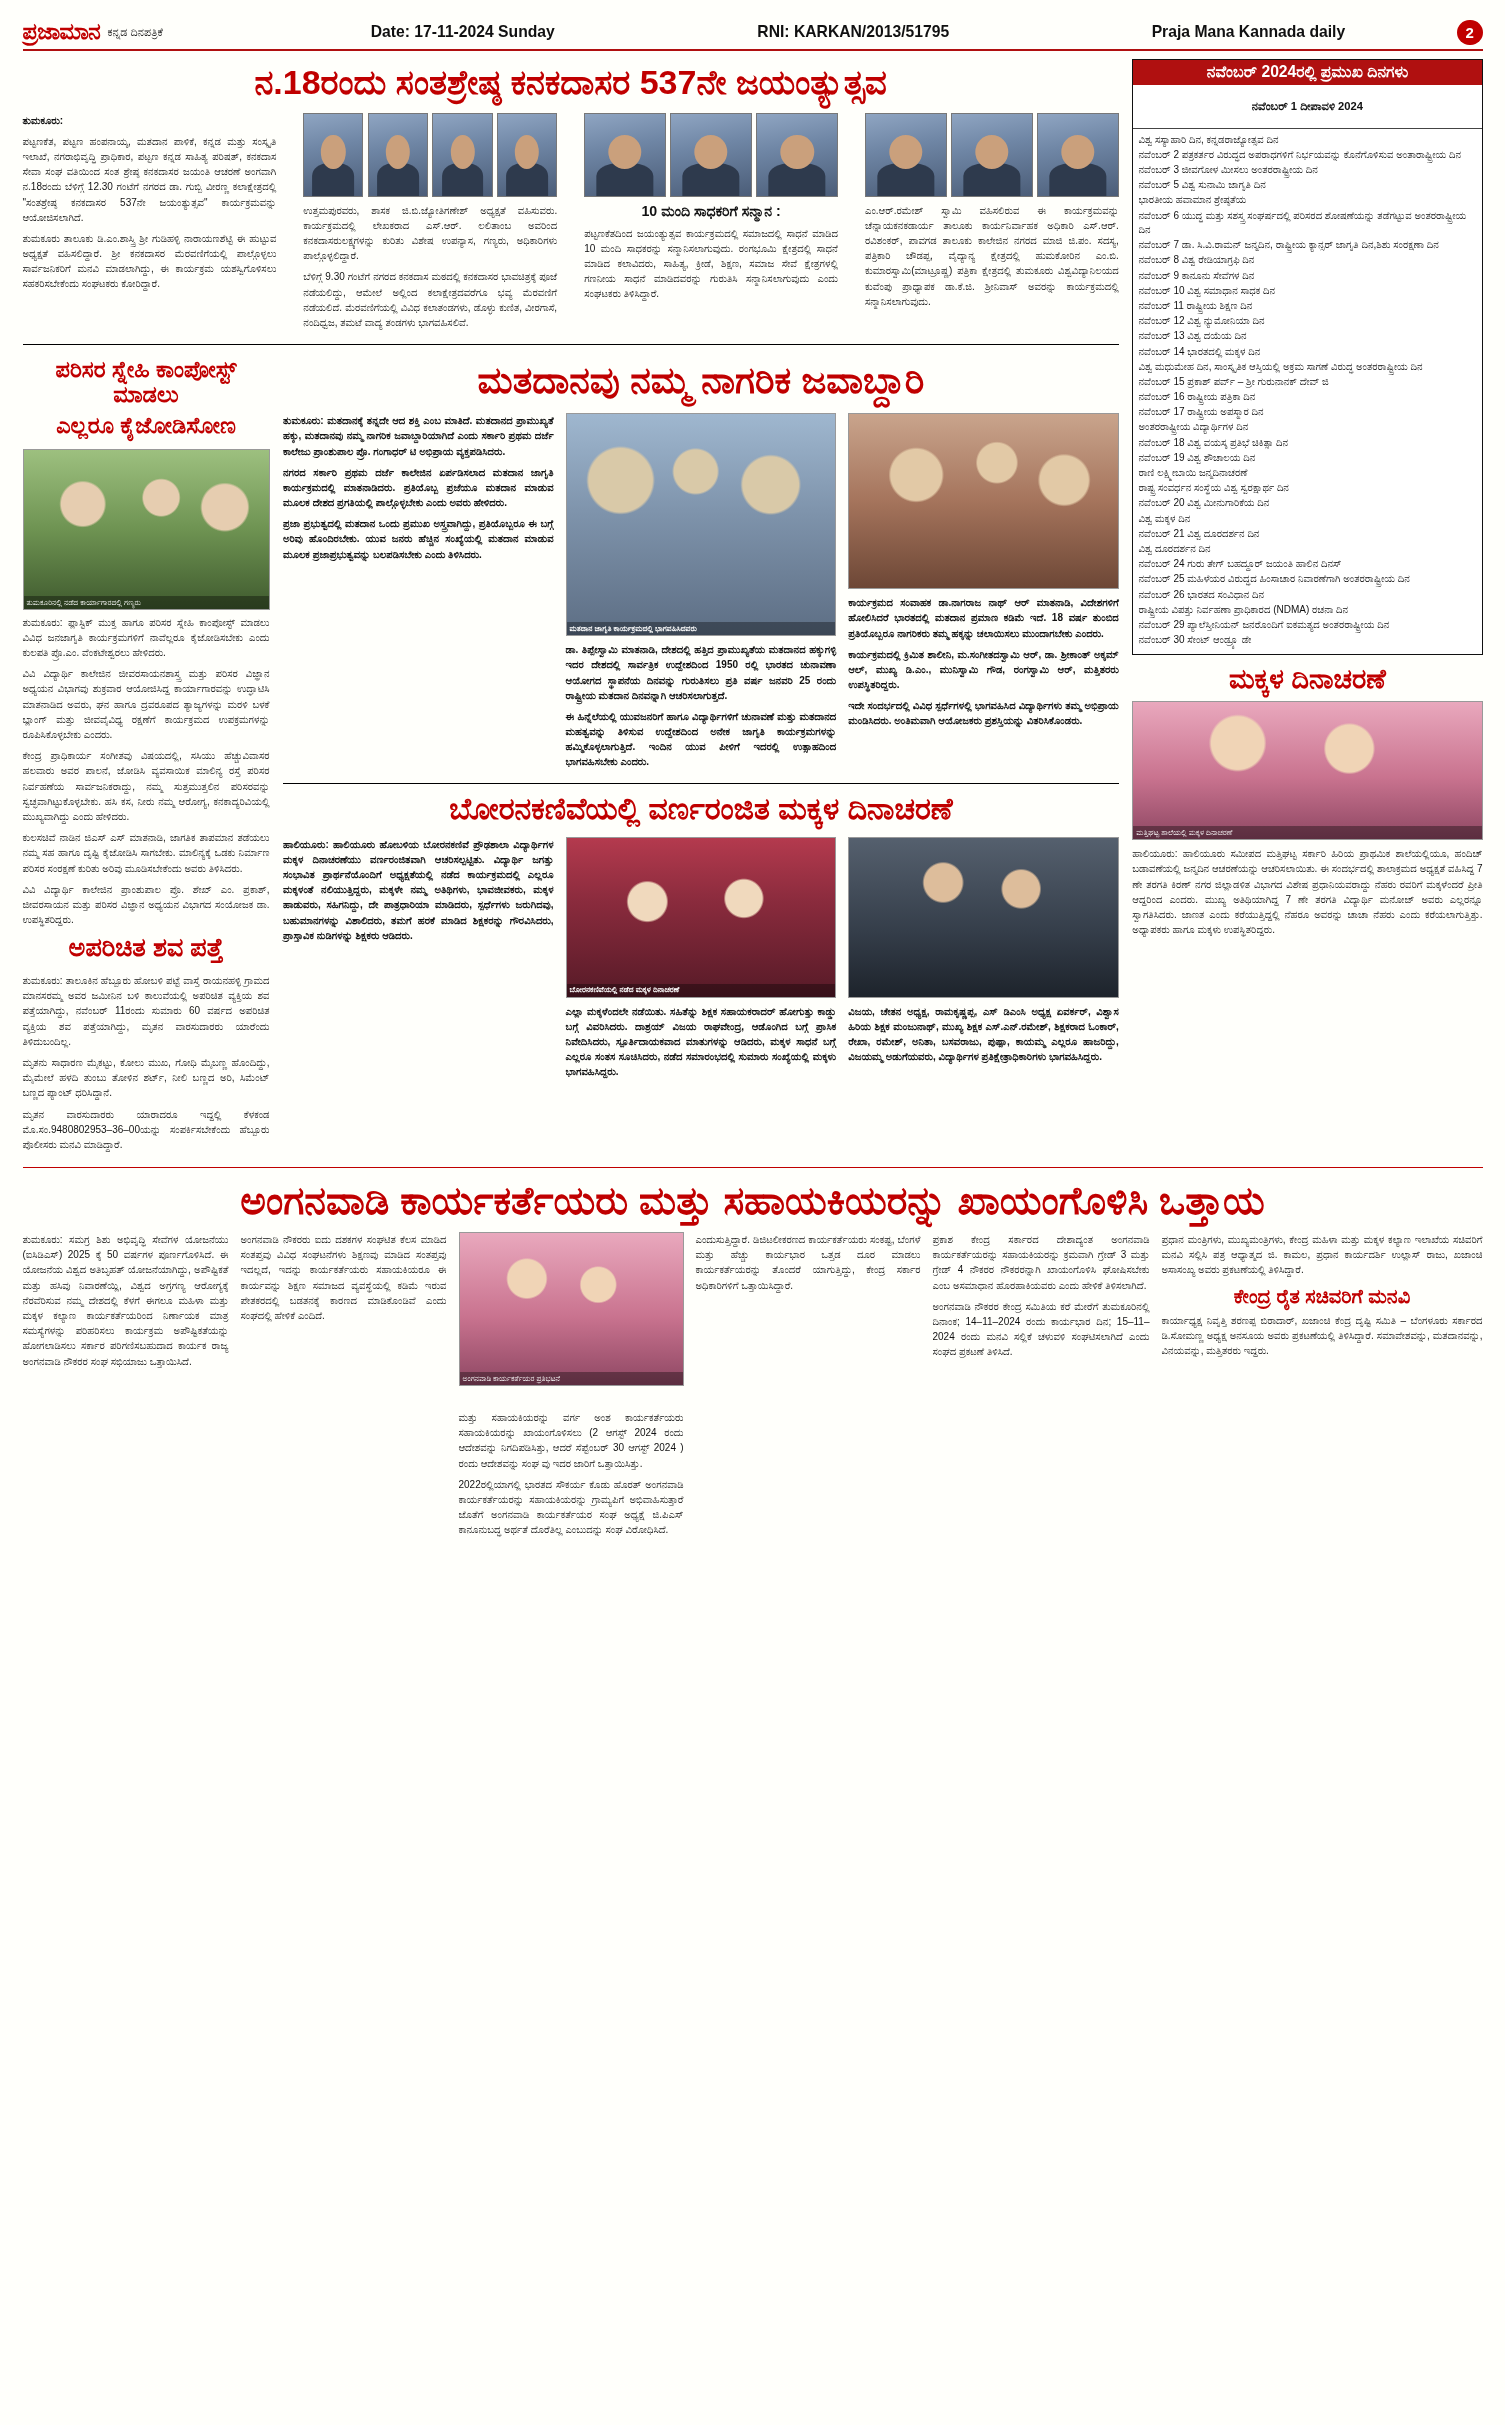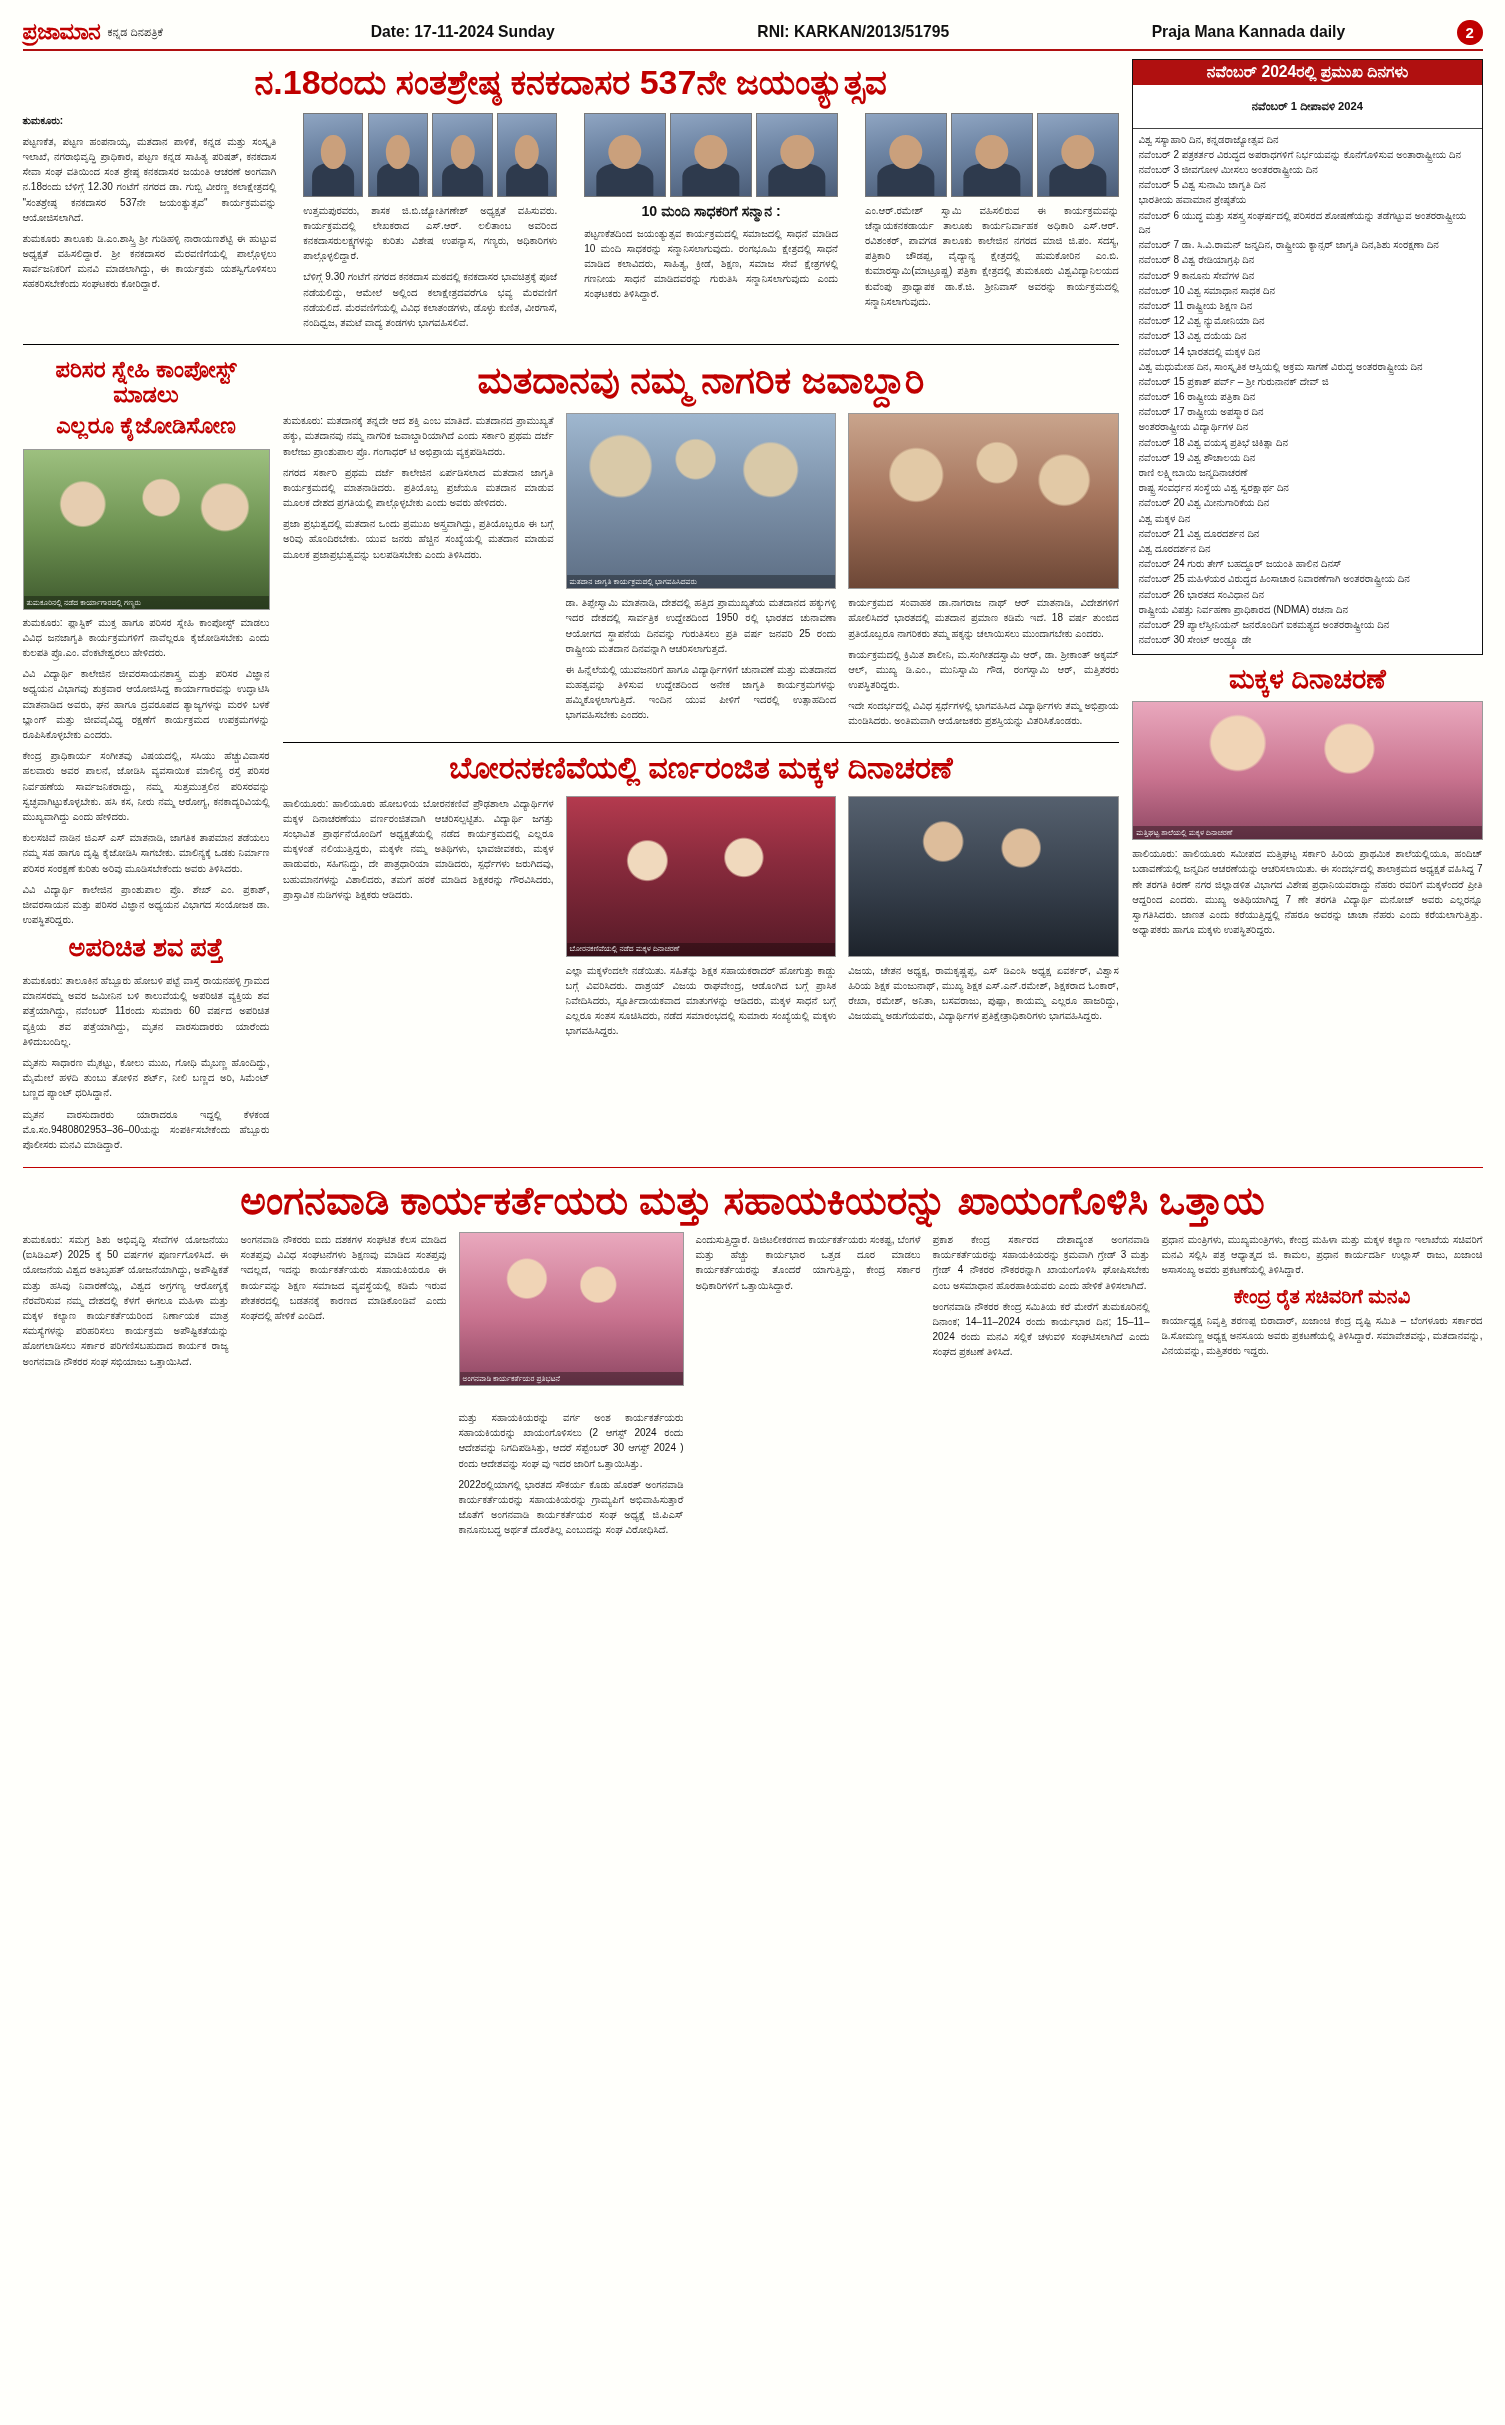--- a/index.html
+++ b/index.html
@@ -49,21 +49,21 @@
   .headline-red {
     color:#c00000; font-weight:bold; text-align:center;
     line-height: 1.15; margin: 4.5px 0 10.5px 0;
   }
   .h-main { font-size: 34px; }
   .h-sec { font-size: 30px; }
   .h-big { font-size: 37px; margin-top: 8px; }
   .h-small { font-size: 25.5px; }
   .h-xsmall { font-size: 22.5px; }
 
-  .cols-3 { display:flex; gap: 12px; }
+  .cols-3 { display:flex; gap: 12px; font-weight: bold; }
   .cols-4 { display:flex; gap: 27px; }
   .col { flex:1; }
 
   p.txt {
     font-size: 10px; line-height: 1.52; text-align: justify;
     margin: 0 0 6px 0; hyphens: auto; word-break: break-word;
   }
   .subhead {
     font-size: 14.2px; font-weight:bold; text-align:center; margin: 4.5px 0 6px 0;
   }
@@ -258,21 +258,21 @@
 
         <div style="flex:1">
           <div class="headline-red h-big">ಮತದಾನವು ನಮ್ಮ ನಾಗರಿಕ ಜವಾಬ್ದಾರಿ</div>
           <div class="cols-3">
             <div class="col">
               <p class="txt">ತುಮಕೂರು: ಮತದಾನಕ್ಕೆ ತನ್ನದೇ ಆದ ಶಕ್ತಿ ಎಂಬ ಮಾತಿದೆ. ಮತದಾನದ ಪ್ರಾಮುಖ್ಯತೆ ಹಕ್ಕು, ಮತದಾನವು ನಮ್ಮ ನಾಗರಿಕ ಜವಾಬ್ದಾರಿಯಾಗಿದೆ ಎಂದು ಸರ್ಕಾರಿ ಪ್ರಥಮ ದರ್ಜೆ ಕಾಲೇಜು ಪ್ರಾಂಶುಪಾಲ ಪ್ರೊ. ಗಂಗಾಧರ್ ಟಿ ಅಭಿಪ್ರಾಯ ವ್ಯಕ್ತಪಡಿಸಿದರು.</p>
               <p class="txt">ನಗರದ ಸರ್ಕಾರಿ ಪ್ರಥಮ ದರ್ಜೆ ಕಾಲೇಜಿನ ಏರ್ಪಡಿಸಲಾದ ಮತದಾನ ಜಾಗೃತಿ ಕಾರ್ಯಕ್ರಮದಲ್ಲಿ ಮಾತನಾಡಿದರು. ಪ್ರತಿಯೊಬ್ಬ ಪ್ರಜೆಯೂ ಮತದಾನ ಮಾಡುವ ಮೂಲಕ ದೇಶದ ಪ್ರಗತಿಯಲ್ಲಿ ಪಾಲ್ಗೊಳ್ಳಬೇಕು ಎಂದು ಅವರು ಹೇಳಿದರು.</p>
               <p class="txt">ಪ್ರಜಾ ಪ್ರಭುತ್ವದಲ್ಲಿ ಮತದಾನ ಒಂದು ಪ್ರಮುಖ ಅಸ್ತ್ರವಾಗಿದ್ದು, ಪ್ರತಿಯೊಬ್ಬರೂ ಈ ಬಗ್ಗೆ ಅರಿವು ಹೊಂದಿರಬೇಕು. ಯುವ ಜನರು ಹೆಚ್ಚಿನ ಸಂಖ್ಯೆಯಲ್ಲಿ ಮತದಾನ ಮಾಡುವ ಮೂಲಕ ಪ್ರಜಾಪ್ರಭುತ್ವವನ್ನು ಬಲಪಡಿಸಬೇಕು ಎಂದು ತಿಳಿಸಿದರು.</p>
             </div>
             <div class="col">
-              <div class="photo grp-photo" style="height:176px; margin-bottom:6px;">
+              <div class="photo grp-photo" style="height:223px; margin-bottom:6px;">
                 <div class="cap">ಮತದಾನ ಜಾಗೃತಿ ಕಾರ್ಯಕ್ರಮದಲ್ಲಿ ಭಾಗವಹಿಸಿದವರು</div>
               </div>
               <p class="txt">ಡಾ. ತಿಪ್ಪೇಸ್ವಾಮಿ ಮಾತನಾಡಿ, ದೇಶದಲ್ಲಿ ಹತ್ತಿದ ಪ್ರಾಮುಖ್ಯತೆಯ ಮತದಾನದ ಹಕ್ಕುಗಳ್ಳಿ ಇದರ ದೇಶದಲ್ಲಿ ಸಾರ್ವತ್ರಿಕ ಉದ್ದೇಶದಿಂದ 1950 ರಲ್ಲಿ ಭಾರತದ ಚುನಾವಣಾ ಆಯೋಗದ ಸ್ಥಾಪನೆಯ ದಿನವನ್ನು ಗುರುತಿಸಲು ಪ್ರತಿ ವರ್ಷ ಜನವರಿ 25 ರಂದು ರಾಷ್ಟ್ರೀಯ ಮತದಾನ ದಿನವನ್ನಾಗಿ ಆಚರಿಸಲಾಗುತ್ತದೆ.</p>
               <p class="txt">ಈ ಹಿನ್ನೆಲೆಯಲ್ಲಿ ಯುವಜನರಿಗೆ ಹಾಗೂ ವಿದ್ಯಾರ್ಥಿಗಳಿಗೆ ಚುನಾವಣೆ ಮತ್ತು ಮತದಾನದ ಮಹತ್ವವನ್ನು ತಿಳಿಸುವ ಉದ್ದೇಶದಿಂದ ಅನೇಕ ಜಾಗೃತಿ ಕಾರ್ಯಕ್ರಮಗಳನ್ನು ಹಮ್ಮಿಕೊಳ್ಳಲಾಗುತ್ತಿದೆ. ಇಂದಿನ ಯುವ ಪೀಳಿಗೆ ಇದರಲ್ಲಿ ಉತ್ಸಾಹದಿಂದ ಭಾಗವಹಿಸಬೇಕು ಎಂದರು.</p>
             </div>
             <div class="col">
               <div class="photo grp-photo warm" style="height:176px; margin-bottom:6px;"></div>
               <p class="txt">ಕಾರ್ಯಕ್ರಮದ ಸಂವಾಹಕ ಡಾ.ನಾಗರಾಜ ನಾಥ್ ಆರ್ ಮಾತನಾಡಿ, ವಿದೇಶಗಳಿಗೆ ಹೋಲಿಸಿದರೆ ಭಾರತದಲ್ಲಿ ಮತದಾನ ಪ್ರಮಾಣ ಕಡಿಮೆ ಇದೆ. 18 ವರ್ಷ ತುಂಬಿದ ಪ್ರತಿಯೊಬ್ಬರೂ ನಾಗರಿಕರು ತಮ್ಮ ಹಕ್ಕನ್ನು ಚಲಾಯಿಸಲು ಮುಂದಾಗಬೇಕು ಎಂದರು.</p>
               <p class="txt">ಕಾರ್ಯಕ್ರಮದಲ್ಲಿ ಕ್ರಿಮಿತ ಶಾಲೀನಿ, ಮ.ಸಂಗೀತದಸ್ವಾಮಿ ಆರ್, ಡಾ. ಶ್ರೀಕಾಂತ್ ಅಕ್ಕಮ್ ಆಲ್, ಮುಖ್ಯ ಡಿ.ಎಂ., ಮುನಿಸ್ವಾಮಿ ಗೌಡ, ರಂಗಸ್ವಾಮಿ ಆರ್, ಮತ್ತಿತರರು ಉಪಸ್ಥಿತರಿದ್ದರು.</p>
               <p class="txt">ಇದೇ ಸಂದರ್ಭದಲ್ಲಿ ವಿವಿಧ ಸ್ಪರ್ಧೆಗಳಲ್ಲಿ ಭಾಗವಹಿಸಿದ ವಿದ್ಯಾರ್ಥಿಗಳು ತಮ್ಮ ಅಭಿಪ್ರಾಯ ಮಂಡಿಸಿದರು. ಅಂತಿಮವಾಗಿ ಆಯೋಜಕರು ಪ್ರಶಸ್ತಿಯನ್ನು ವಿತರಿಸಿಕೊಂಡರು.</p>

